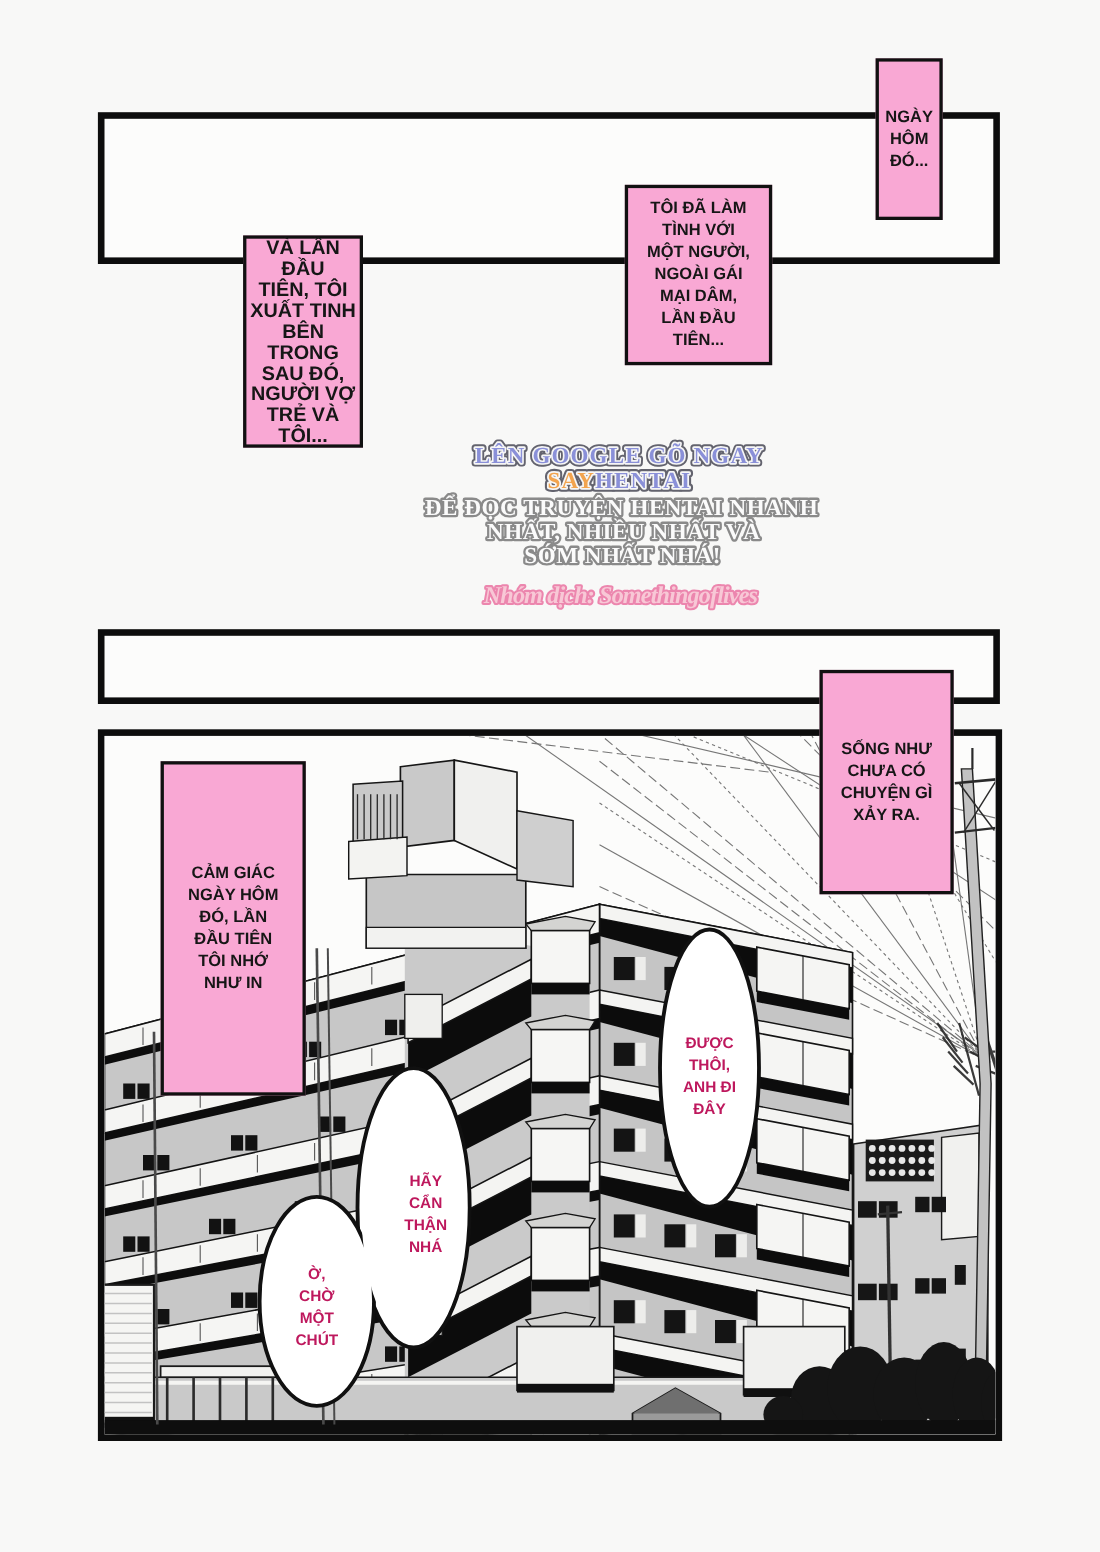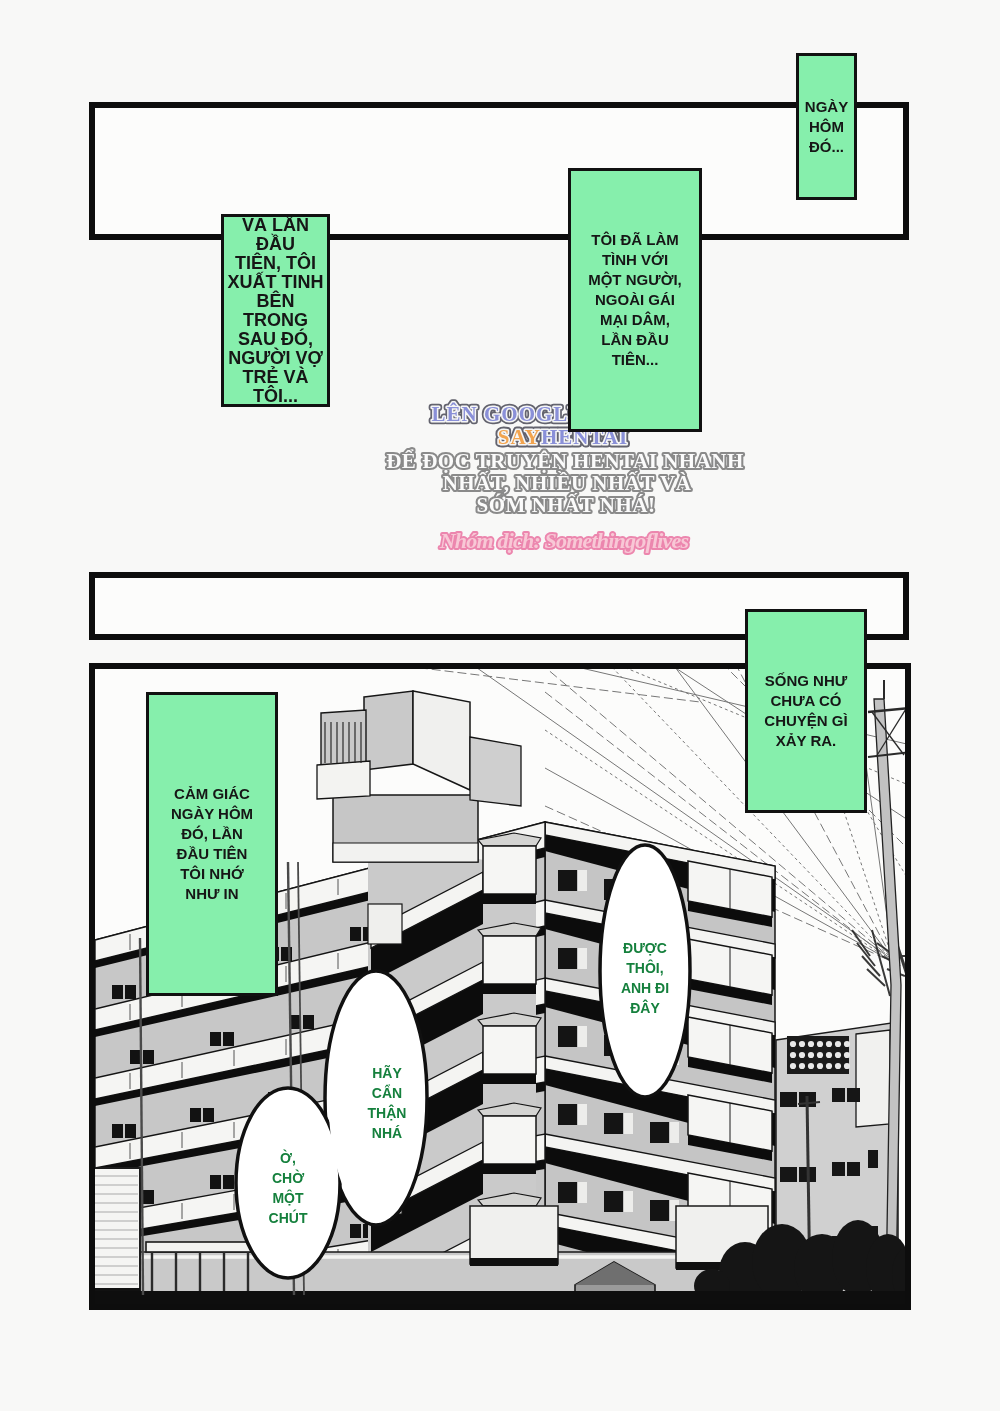--- a/index.html
+++ b/index.html
@@ -1,23 +1,23 @@
 <!DOCTYPE html>
 <html><head>
 <meta charset="utf-8">
 <style>
   html,body{margin:0;padding:0}
   body{width:1000px;height:1411px;position:relative;background:#f8f8f7;
        font-family:"Liberation Sans",sans-serif;overflow:hidden;-webkit-font-smoothing:antialiased}
   .panel{position:absolute;border:6px solid #0d0d0d;background:#fcfcfb;box-sizing:border-box}
-  .cap{position:absolute;background:#86efac;border:3px solid #111;box-sizing:border-box;
+  .cap{position:absolute;background:#f9a8d4;border:3px solid #111;box-sizing:border-box;
        display:flex;align-items:center;justify-content:center;text-align:center;
        font-weight:bold;color:#161616;font-size:15px;line-height:20px;z-index:30}
   .btxt{position:absolute;display:flex;align-items:center;justify-content:center;text-align:center;
-       font-weight:bold;color:#15803d;font-size:14px;line-height:20px;z-index:40}
+       font-weight:bold;color:#be185d;font-size:14px;line-height:20px;z-index:40}
 </style>
 </head>
 <body>
 
 <div class="panel" style="left:89px;top:102px;width:820px;height:138px"></div>
 
 <div class="panel" style="left:89px;top:572px;width:820px;height:68px"></div>
 
 <div class="panel" style="left:89px;top:663px;width:822px;height:647px;overflow:hidden">
 <svg width="810" height="635" viewBox="95 669 810 635" style="position:absolute;left:0;top:0">
@@ -470,21 +470,21 @@
 <ellipse cx="376" cy="1098" rx="51" ry="127" fill="#ffffff" stroke="#101010" stroke-width="3.5"></ellipse>
 
 <ellipse cx="288" cy="1183" rx="52" ry="95" fill="#ffffff" stroke="#101010" stroke-width="3.5"></ellipse>
 <ellipse cx="376" cy="1098" rx="47.5" ry="123.5" fill="#ffffff"></ellipse>
 <ellipse cx="288" cy="1183" rx="48.5" ry="91.5" fill="#ffffff"></ellipse>
     </svg>
 </div>
 
 <div class="cap" style="left:796px;top:53px;width:61px;height:147px">NGÀY<br>HÔM<br>ĐÓ...</div>
 
-<div class="cap" style="left:568px;top:168px;width:134px;height:264px">TÔI ĐÃ LÀM<br>TÌNH VỚI<br>MỘT NGƯỜI,<br>NGOÀI GÁI<br>MẠI DÂM,<br>LẦN ĐẦU<br>TIÊN...</div>
+<div class="cap" style="left:568px;top:168px;width:134px;height:164px">TÔI ĐÃ LÀM<br>TÌNH VỚI<br>MỘT NGƯỜI,<br>NGOÀI GÁI<br>MẠI DÂM,<br>LẦN ĐẦU<br>TIÊN...</div>
 
 <div class="cap" style="left:221px;top:214px;width:109px;height:193px;font-size:18px;line-height:19px">VÀ LẦN ĐẦU<br>TIÊN, TÔI<br>XUẤT TINH<br>BÊN TRONG<br>SAU ĐÓ,<br>NGƯỜI VỢ<br>TRẺ VÀ TÔI...</div>
 
 <div class="cap" style="left:745px;top:609px;width:122px;height:204px">SỐNG NHƯ<br>CHƯA CÓ<br>CHUYỆN GÌ<br>XẢY RA.</div>
 
 <div class="cap" style="left:146px;top:692px;width:132px;height:304px">CẢM GIÁC<br>NGÀY HÔM<br>ĐÓ, LẦN<br>ĐẦU TIÊN<br>TÔI NHỚ<br>NHƯ IN</div>
 
 <div class="btxt" style="left:600px;top:905px;width:90px;height:145px">ĐƯỢC<br>THÔI,<br>ANH ĐI<br>ĐÂY</div>
 
 <div class="btxt" style="left:342px;top:1030px;width:90px;height:145px">HÃY<br>CẨN<br>THẬN<br>NHÁ</div>

